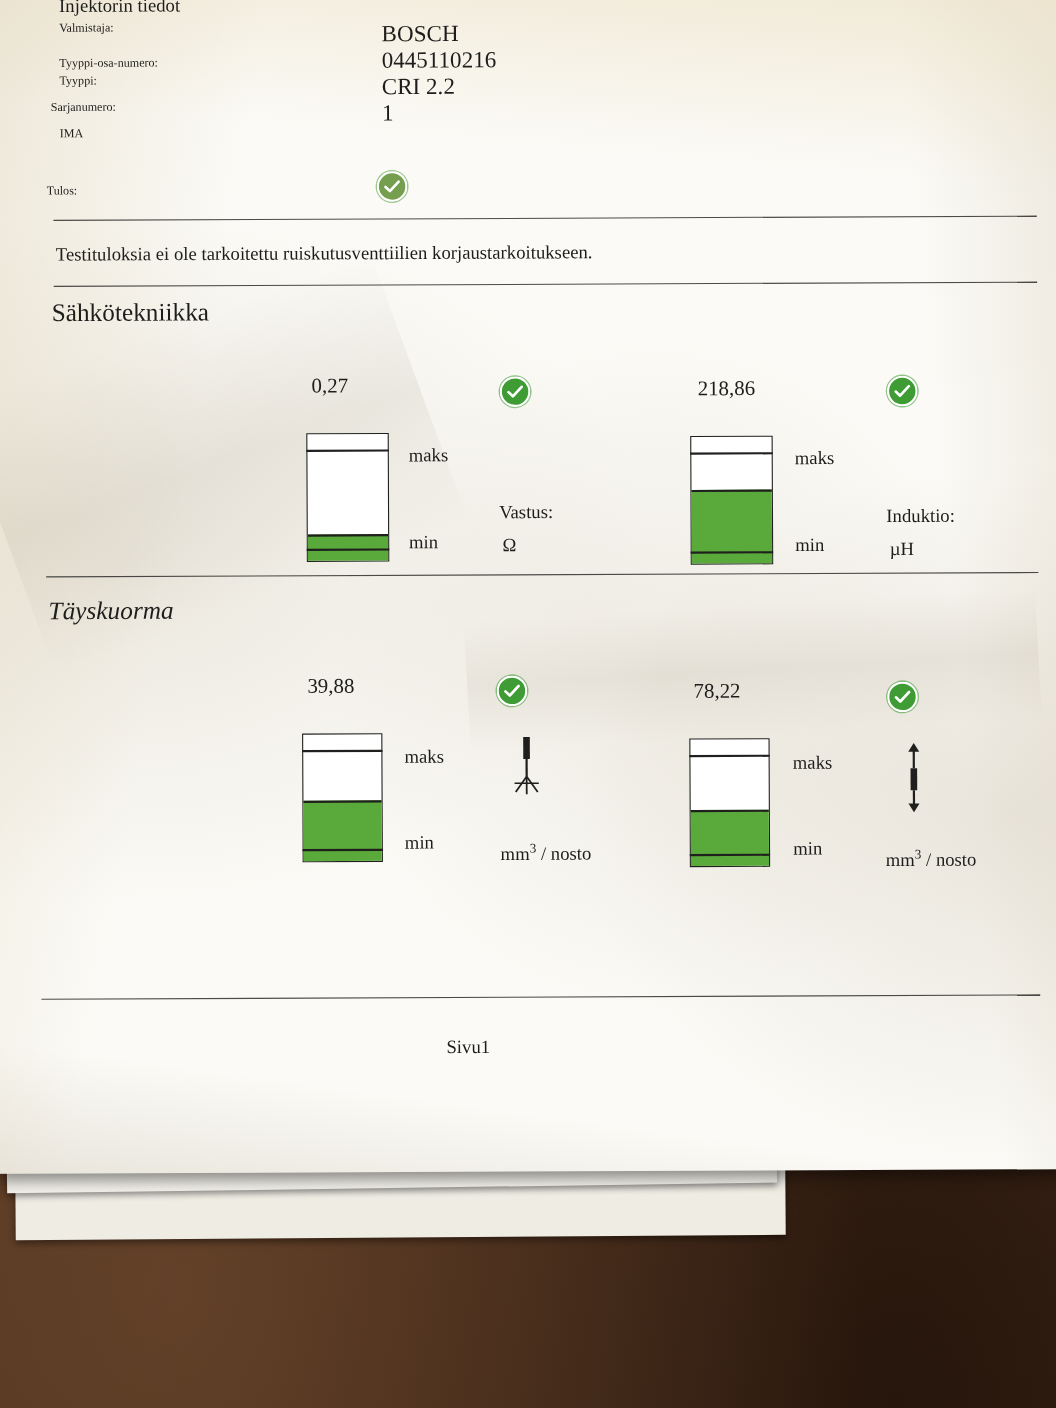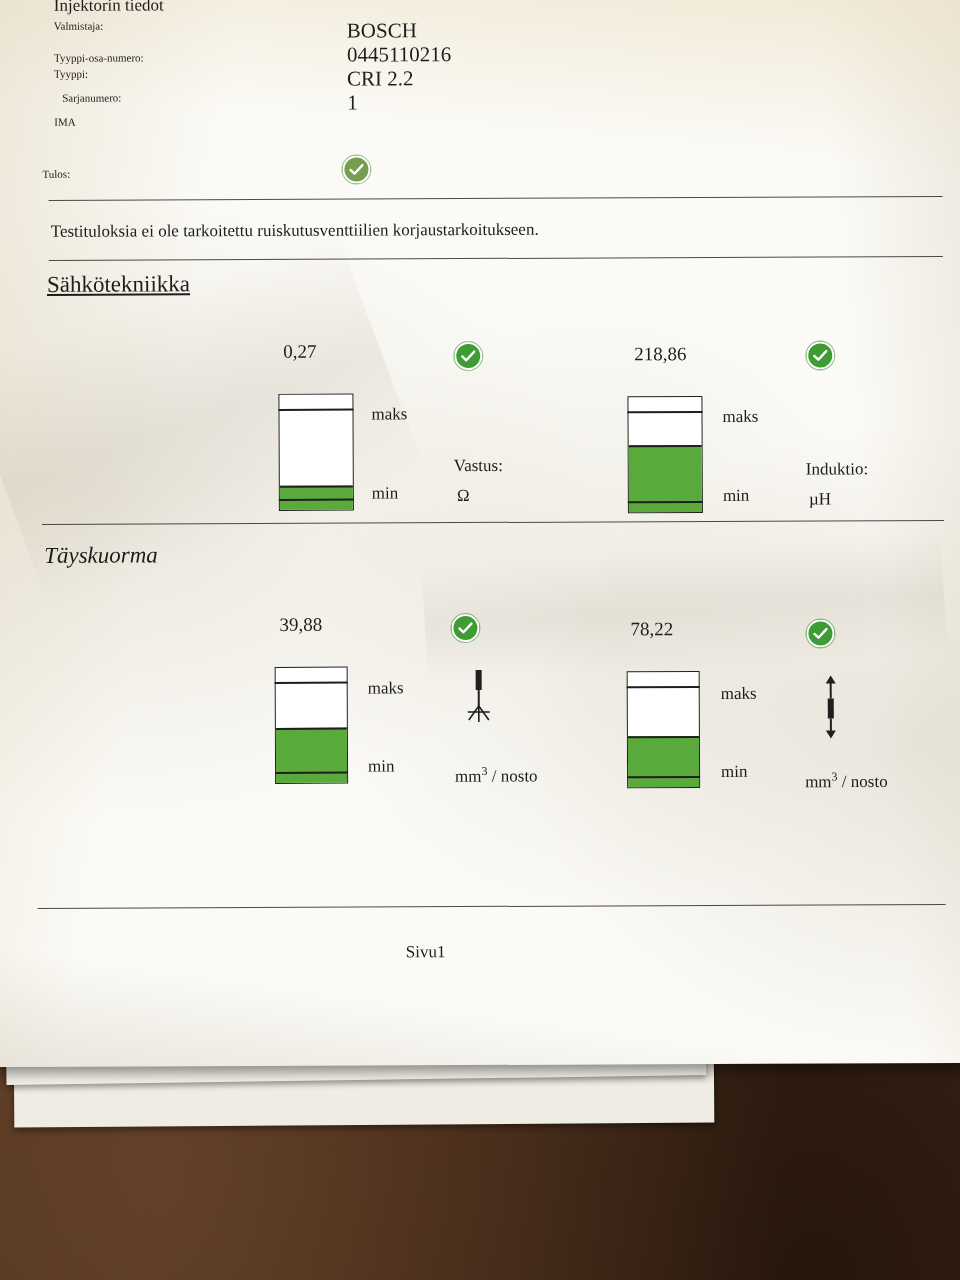--- a/index.html
+++ b/index.html
@@ -204,39 +204,39 @@
 
       <div class="lbl" style="left:62px; top:28px;">Valmistaja:</div>
       <div class="val" style="left:355px; top:28px;">BOSCH</div>
 
       <div class="lbl" style="left:62px; top:60px;">Tyyppi-osa-numero:</div>
       <div class="val" style="left:355px; top:52px;">0445110216</div>
 
       <div class="lbl" style="left:62px; top:76px;">Tyyppi:</div>
       <div class="val" style="left:355px; top:76px;text-align:right;">CRI 2.2</div>
 
-      <div class="lbl" style="left:70px; top:100px;">Sarjanumero:</div>
+      <div class="lbl" style="left:54px; top:100px;">Sarjanumero:</div>
       <div class="val" style="left:355px; top:100px;">1</div>
 
       <div class="lbl" style="left:62px; top:124px;">IMA</div>
 
       <div class="lbl" style="left:50px; top:176px;">Tulos:</div>
       <div class="check pale" style="left:350px; top:165px;">
         <svg width="18" height="18" viewBox="0 0 18 18" aria-hidden="true">
           <path d="M3 9.4 L7 13.2 L15 4.6" fill="none" stroke="#ffffff" stroke-width="2.4" stroke-linecap="round" stroke-linejoin="round"></path>
         </svg>
       </div>
 
       <div class="rule" style="left:56px; top:208px; width:894px;"></div>
 
       <div class="note" style="left:58px; top:230px;">Testituloksia ei ole tarkoitettu ruiskutusventtiilien korjaustarkoitukseen.</div>
 
       <div class="rule" style="left:56px; top:268px; width:894px;"></div>
 
-      <div class="section-title" style="left:54px; top:280px;text-decoration:underline;">Sähkötekniikka</div>
+      <div class="section-title" style="left:54px; top:280px;">Sähkötekniikka</div>
 
       <div class="value-num" style="left:290px; top:350px;">0,27</div>
       <div class="check" style="left:461px; top:352px;">
         <svg width="18" height="18" viewBox="0 0 18 18" aria-hidden="true">
           <path d="M3 9.4 L7 13.2 L15 4.6" fill="none" stroke="#ffffff" stroke-width="2.4" stroke-linecap="round" stroke-linejoin="round"></path>
         </svg>
       </div>
       <div class="gauge" style="left:285px; top:403px; width:75px; height:117px;">
         <div class="topline" style="top:14px;"></div>
         <div class="fill" style="height:21%;">

